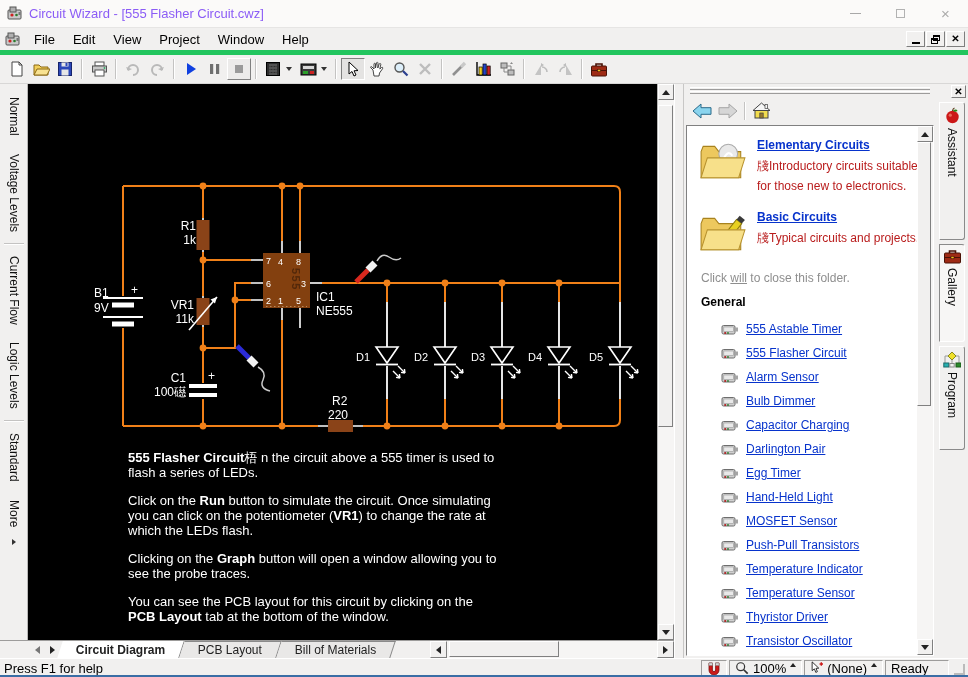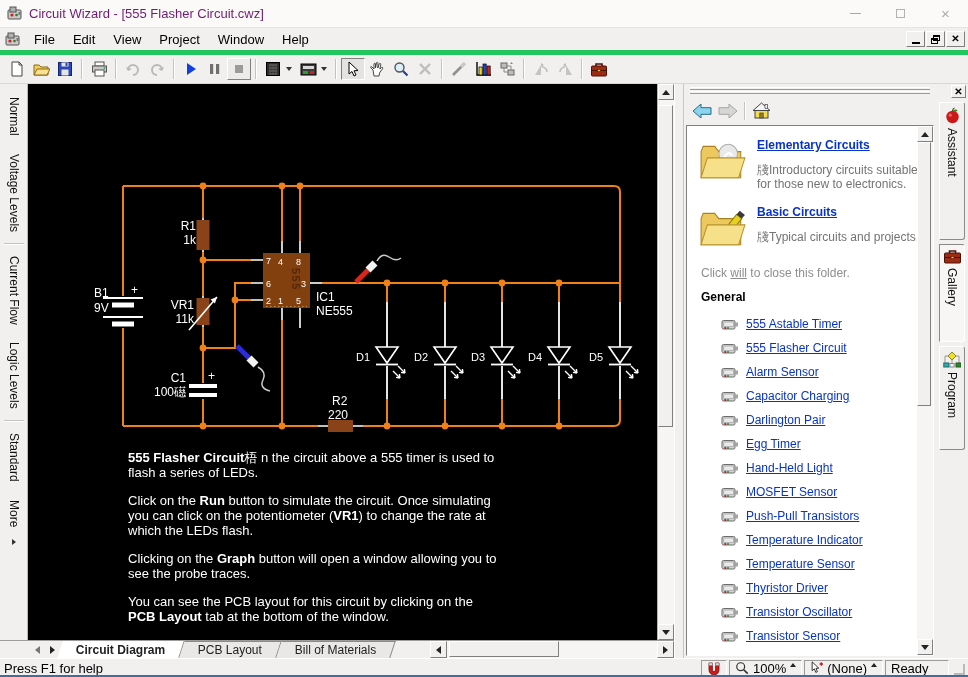--- a/index.html
+++ b/index.html
@@ -3,21 +3,21 @@
 <meta charset="utf-8">
 <style>
   html,body{margin:0;padding:0;background:#444;}
   *{box-sizing:border-box;}
   .window{position:relative;width:968px;height:677px;background:#F1F0EF;
     font-family:"Liberation Sans",sans-serif;font-size:13px;color:#000;
     overflow:hidden;border-bottom:2px solid #3A6EA5;}
   
   .titlebar{height:28px;background:#FBFAF9;display:flex;align-items:center;border-bottom:1px solid #E6E5E4;}
   .titlebar .appico{margin:0 6px 0 7px;}
-  .title-text{color:#701a75;font-size:13px;}
+  .title-text{color:#8b5cf6;font-size:13px;}
   .wctrls{margin-left:auto;display:flex;height:100%;}
   .wbtn{width:45px;display:flex;align-items:center;justify-content:center;color:#A8A8A8;}
   .glyph-min{width:11px;border-top:1px solid #A8A8A8;}
   .glyph-max{width:9px;height:9px;border:1px solid #B2B2B2;}
   .glyph-close{font-size:15px;color:#ABABAB;}
   
   .menubar{height:27px;background:#F1F0EF;display:flex;align-items:center;border-bottom:5px solid #22c55e;}
   .menubar .appico{margin:0 4px 0 5px;}
   .menu-item{padding:4px 9px;}
   .mdi{margin-left:auto;display:flex;gap:1px;padding-right:3px;}
@@ -74,21 +74,21 @@
   .rightpanel{width:252px;background:#F1F0EF;display:flex;flex-direction:column;}
   .rp-grip{height:13px;padding:3px 6px 0 6px;}
   .rp-grip i{display:block;height:3px;border-top:1px solid #FFF;border-bottom:1px solid #9D9C9B;margin-bottom:1px;}
   .rp-nav{height:27px;display:flex;align-items:center;gap:6px;padding-left:8px;}
   .rp-nav .navsep{width:2px;height:18px;border-left:1px solid #C4C3C2;border-right:1px solid #FFF;}
   .rp-content{flex:1;margin:1px 2px 2px 2px;background:#FFF;border:1px solid;border-color:#808080 #FFF #FFF #808080;position:relative;overflow:hidden;}
   .rp-inner{position:absolute;left:0;top:0;right:16px;bottom:0;padding:12px 2px 0 12px;font-size:12px;color:#333;}
   .folder-row{display:flex;margin-bottom:14px;}
   .folder-ico{flex:0 0 58px;padding-top:2px;}
   .folder-title{color:#0733CC;font-weight:bold;text-decoration:underline;font-size:12px;}
-  .folder-desc{color:#737373;margin-top:11px;line-height:14px;width:168px;}
+  .folder-desc{color:#b91c1c;margin-top:4px;line-height:20px;width:168px;}
   .close-line{color:#8E8E8E;margin:6px 0 10px 2px;}
   .close-line a{color:#8E8E8E;text-decoration:underline;}
   .gsection{font-weight:bold;color:#000;margin:4px 0 8px 2px;}
   .gitem{display:flex;align-items:center;height:24px;padding-left:22px;}
   .gitem svg{margin-right:7px;flex:0 0 auto;}
   .glink{color:#0733CC;text-decoration:underline;white-space:nowrap;}
   .rp-scroll{position:absolute;right:0;top:0;bottom:0;width:16px;background:#F3F2F1;display:flex;flex-direction:column;}
   
   .righttabs{width:32px;background:#F1F0EF;display:flex;flex-direction:column;align-items:center;}
   .rt-close{align-self:flex-end;width:15px;height:13px;border:1px solid;border-color:#FFF #7E7E7E #7E7E7E #FFF;font-size:10px;font-weight:bold;display:flex;align-items:center;justify-content:center;margin:1px 2px 4px 0;background:#F1F0EF;}
@@ -620,20 +620,26 @@
           <div class="gitem">
               <svg width="18" height="14" viewBox="0 0 18 14">
                 <use href="#chipico"></use>
               </svg>
               <a class="glink">Alarm Sensor</a>
             </div>
           <div class="gitem">
               <svg width="18" height="14" viewBox="0 0 18 14">
                 <use href="#chipico"></use>
               </svg>
+              <a class="glink">Bulb Dimmer</a>
+            </div>
+          <div class="gitem">
+              <svg width="18" height="14" viewBox="0 0 18 14">
+                <use href="#chipico"></use>
+              </svg>
               <a class="glink">Capacitor Charging</a>
             </div>
           <div class="gitem">
               <svg width="18" height="14" viewBox="0 0 18 14">
                 <use href="#chipico"></use>
               </svg>
               <a class="glink">Darlington Pair</a>
             </div>
           <div class="gitem">
               <svg width="18" height="14" viewBox="0 0 18 14">

